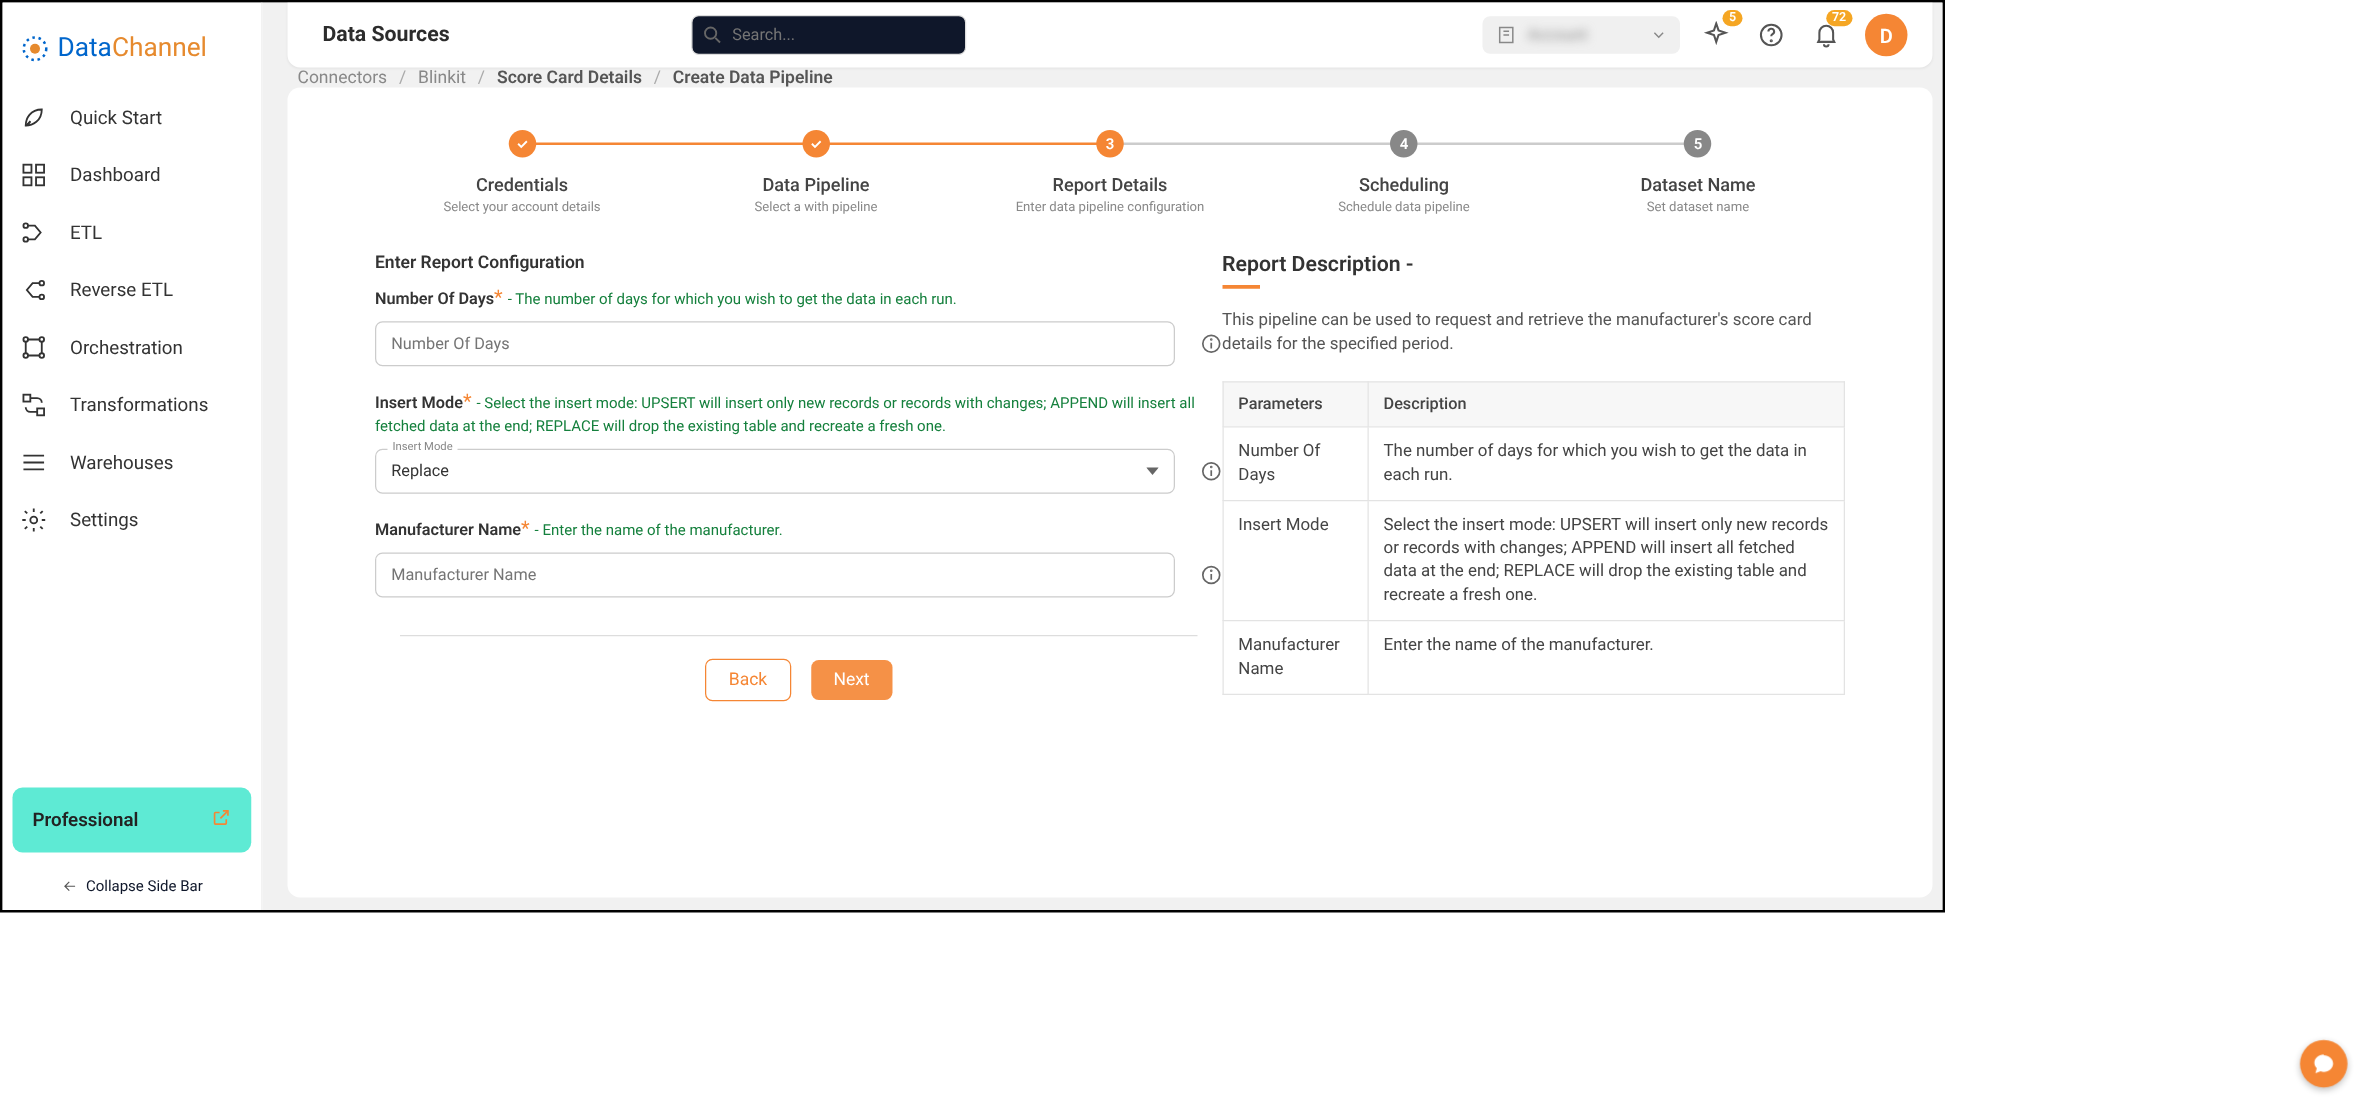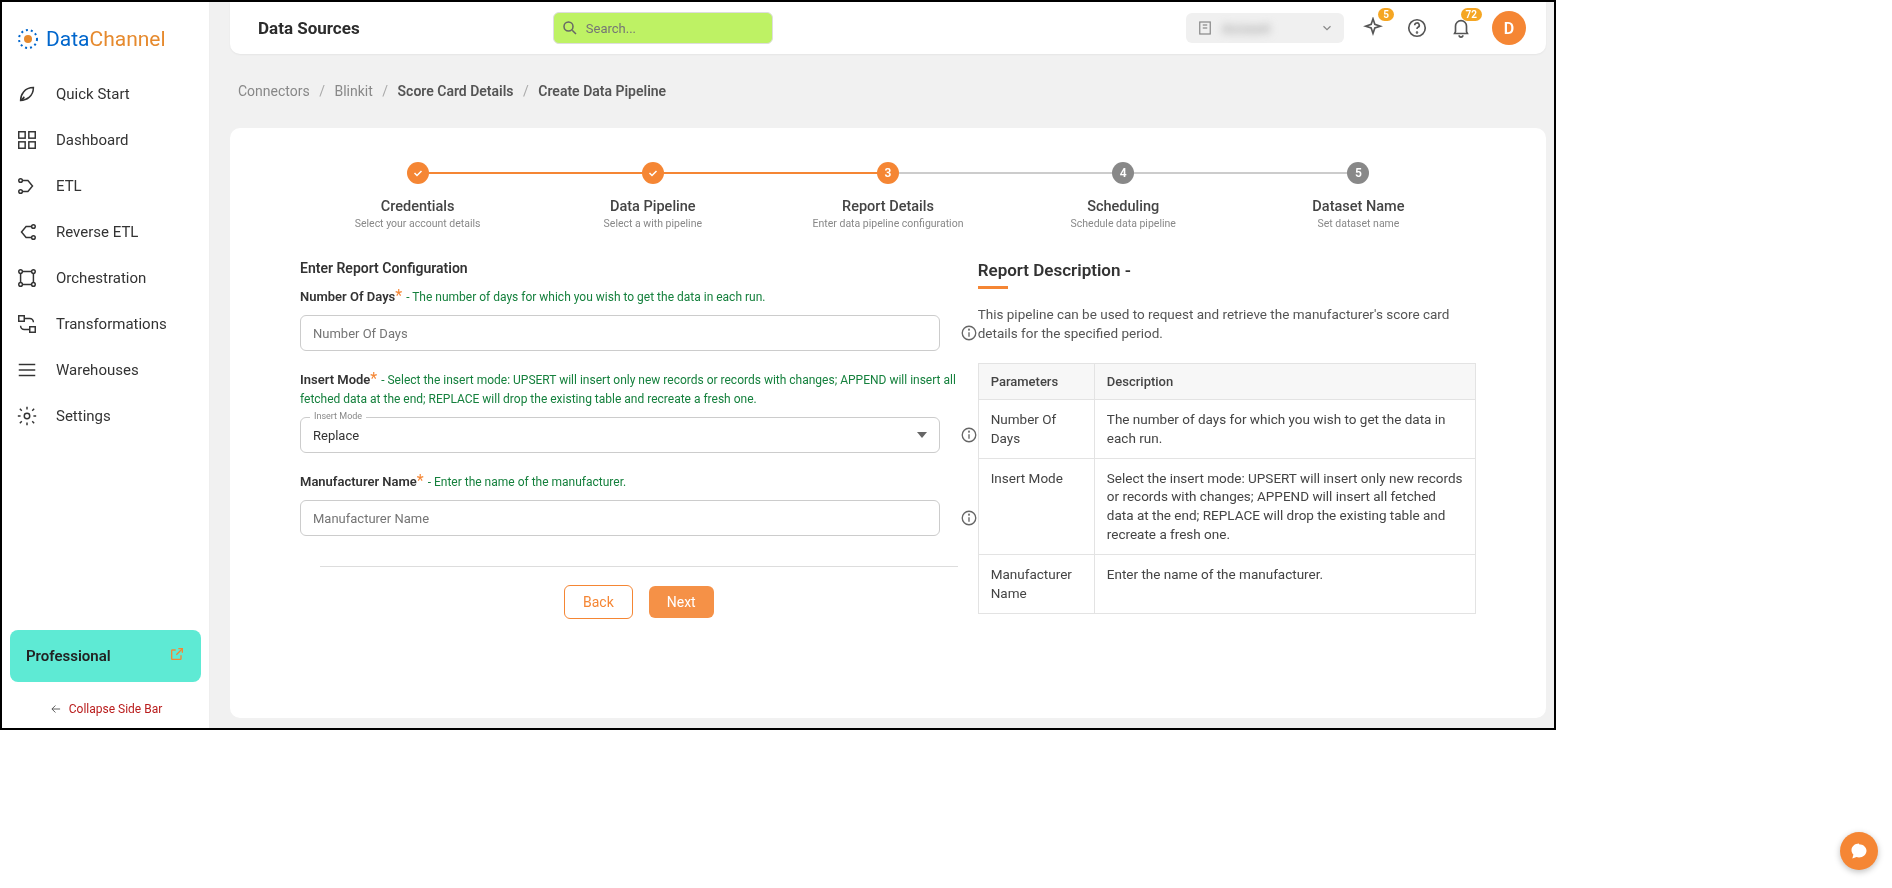--- a/index.html
+++ b/index.html
@@ -16,41 +16,41 @@
 
 .nav { padding: 8px 0; flex: 1; }
 .nav-item { display: flex; align-items: center; padding: 12px 16px 12px 14px; font-size: 15px; color: #333; cursor: pointer; }
 .nav-item .nav-icon { width: 22px; height: 22px; margin-right: 18px; display: inline-flex; align-items: center; justify-content: center; }
 .nav-item .nav-icon svg { width: 22px; height: 22px; stroke: #333; fill: none; stroke-width: 1.6; }
 
 .plan-box { margin: 8px; background: #5eead4; border-radius: 8px; padding: 16px; display: flex; align-items: center; justify-content: space-between; }
 .plan-name { font-weight: 600; font-size: 15px; color: #222; }
 .plan-link { color: #f58634; }
 
-.collapse-bar { padding: 12px 24px; font-size: 12px; color: #b91c1c; display: flex; align-items: center; justify-content: center; }
+.collapse-bar { padding: 12px 24px; font-size: 12px; color: #0f172a; display: flex; align-items: center; justify-content: center; }
 .collapse-bar svg { width: 14px; height: 14px; margin-right: 6px; stroke: #555; fill: none; stroke-width: 1.6; }
 
 
 .main { flex: 1; background: #f1f1f1; display: flex; flex-direction: column; }
 
 .topbar { height: 52px; background: #fff; border-radius: 0 0 10px 10px; margin: 0 8px 0 20px; display: flex; align-items: center; padding: 0 20px 0 28px; box-shadow: 0 1px 2px rgba(0,0,0,0.05); }
 .page-title { font-size: 17px; font-weight: 700; color: #2c2c2c; }
 .search-wrap { margin-left: auto; margin-right: auto; position: relative; transform: translateX(-110px); }
-.search-wrap input { width: 220px; height: 32px; border: 1px solid #ddd; border-radius: 6px; padding: 0 10px 0 32px; font-size: 13px; background: #bef264; color: #777; }
+.search-wrap input { width: 220px; height: 32px; border: 1px solid #ddd; border-radius: 6px; padding: 0 10px 0 32px; font-size: 13px; background: #0f172a; color: #777; }
 .search-wrap .s-icon { position: absolute; left: 8px; top: 7px; width: 18px; height: 18px; }
 .account-pill { display: flex; align-items: center; background: #f0f0f0; border-radius: 6px; padding: 6px 10px; min-width: 158px; cursor: pointer; }
 .account-pill .acc-icon { width: 18px; height: 18px; margin-right: 8px; }
 .account-pill .blur { filter: blur(4px); color: #888; font-size: 13px; margin-right: auto; }
 .account-pill .chev { width: 14px; height: 14px; stroke: #888; }
 .icon-btn { position: relative; display: inline-flex; align-items: center; justify-content: center; width: 30px; height: 30px; margin-left: 14px; cursor: pointer; }
 .icon-btn svg { width: 22px; height: 22px; stroke: #555; fill: none; stroke-width: 1.8; }
 .badge { position: absolute; top: -5px; right: -6px; background: #f5a623; color: #fff; font-size: 10px; border-radius: 10px; padding: 1px 5px; font-weight: 600; }
 .avatar { width: 34px; height: 34px; border-radius: 50%; background: #f58634; color: #fff; display: flex; align-items: center; justify-content: center; font-weight: 600; margin-left: 16px; font-size: 16px; }
 
-.breadcrumb { padding: 29px 28px; font-size: 14px; color: #888; }
+.breadcrumb { padding: 0 28px; font-size: 14px; color: #888; }
 .breadcrumb .sep { margin: 0 6px; color: #aaa; }
 .breadcrumb .bold { color: #555; font-weight: 600; }
 
 .content-card { background: #fff; border-radius: 10px; margin: 0 8px 10px 20px; padding: 24px 70px 30px; flex: 1; overflow: auto; }
 
 
 .stepper { display: flex; align-items: flex-start; justify-content: space-between; margin: 10px 0 30px; }
 .step { flex: 1; text-align: center; position: relative; }
 .step-circle { width: 22px; height: 22px; border-radius: 50%; display: inline-flex; align-items: center; justify-content: center; font-size: 12px; font-weight: 600; color: #fff; background: #888; position: relative; z-index: 2; }
 .step.done .step-circle { background: #f58634; }

